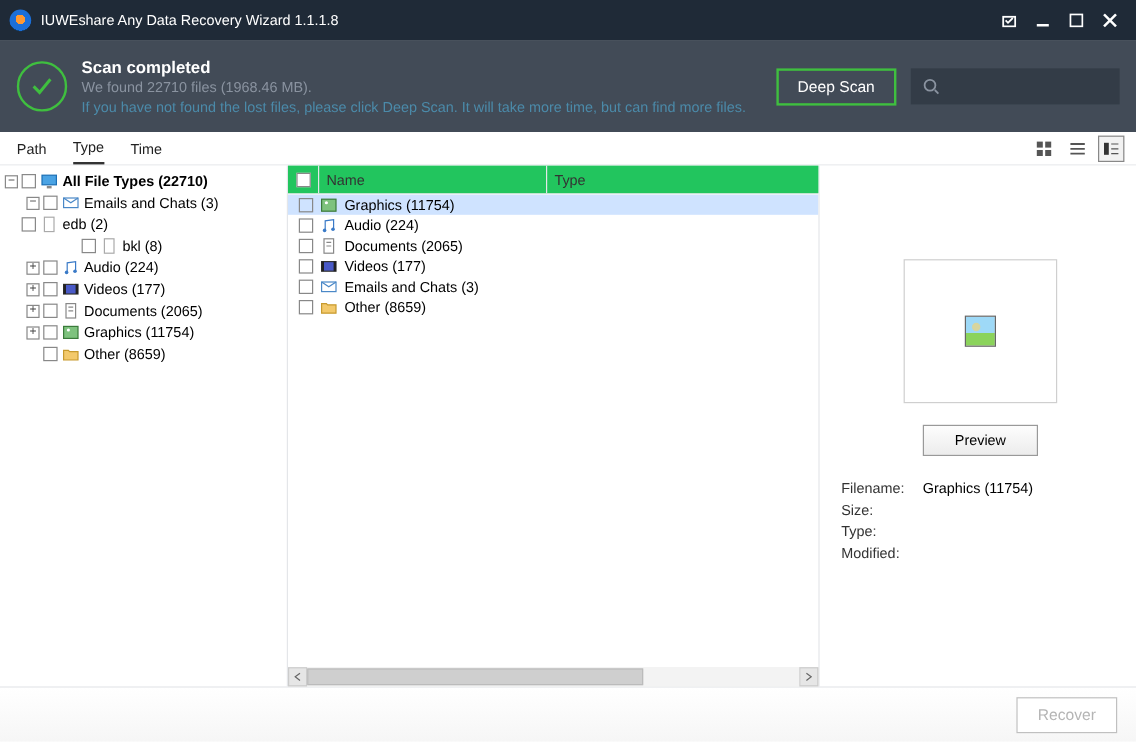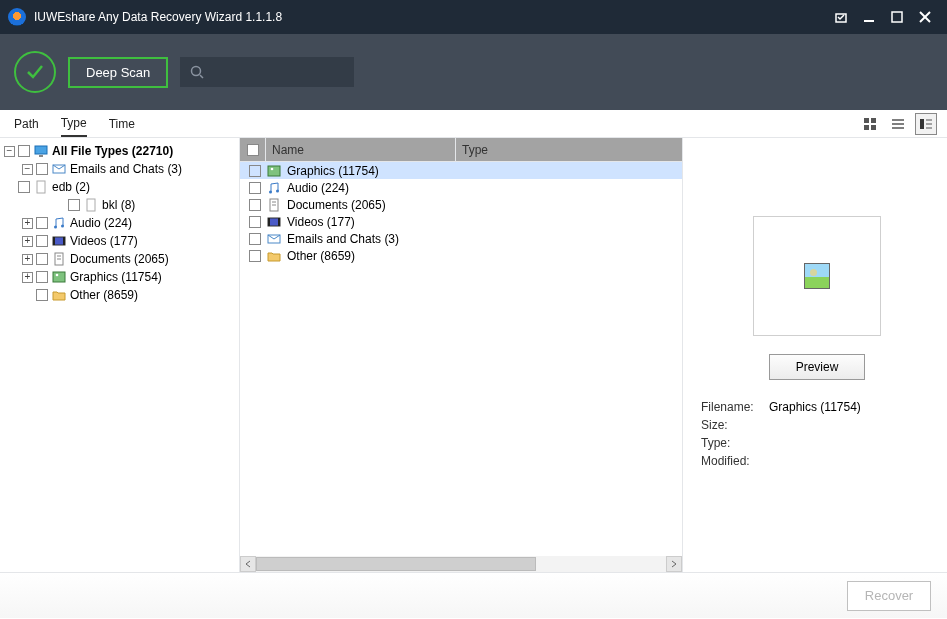--- a/index.html
+++ b/index.html
@@ -39,21 +39,21 @@
 .node { display: flex; align-items: center; height: 18px; white-space: nowrap; }
 .exp { width: 11px; height: 11px; border: 1px solid #888; margin: 0 3px 0 4px; text-align: center; line-height: 8px; font-size: 10px; cursor: pointer; color: #444; background:#fff; }
 .exp.blank { border: none; }
 .chk { width: 12px; height: 12px; border: 1px solid #888; margin-right: 4px; cursor: pointer; background:#fff; }
 .ticon { width: 14px; height: 14px; margin-right: 4px; display: inline-flex; align-items: center; justify-content: center; }
 .tl { user-select: none; }
 .node.root .tl { font-weight: bold; }
 
 .listarea { flex: 1; min-width: 0; border-right: 1px solid #e4e6e9; display: flex; flex-direction: column; }
 .colhead { height: 24px; display: flex; align-items: stretch; background: #fff; border-bottom: 1px solid #e4e6e9; }
-.ch { display: flex; align-items: center; padding-left: 6px; border-right: 1px solid #e4e6e9; color: #333; background: #a3a3a3; }
+.ch { display: flex; align-items: center; padding-left: 6px; border-right: 1px solid #e4e6e9; color: #333; background: #22c55e; }
 .ch-chk { width: 26px; justify-content: center; padding: 0; }
 .ch-name { width: 190px; }
 .ch-date { width: 150px; }
 .ch-type { flex: 1; border-right: none; }
 
 .rows { flex: 1; overflow: hidden; }
 .row { height: 17px; display: flex; align-items: center; }
 .row.sel { background: #cfe3ff; }
 .row .rchk { width: 12px; height: 12px; border: 1px solid #888; margin-left: 9px; margin-right: 6px; cursor: pointer; }
 .row .ricon { width: 14px; height: 14px; margin-right: 6px; }
@@ -104,20 +104,25 @@
       </svg>
     </div>
 </div>
 
 <div class="headerband">
   <div class="check">
       <svg width="24" height="24">
         <path d="M5 12l5 5 9-11"></path>
       </svg>
     </div>
+  <div class="headtext">
+    <div class="h1">Scan completed</div>
+    <div class="h2">We found 22710 files (1968.46 MB).</div>
+    <div class="h3">If you have not found the lost files, please click Deep Scan. It will take more time, but can find more files.</div>
+  </div>
   <button class="deepscan">Deep Scan</button>
   <div class="searchwrap">
     <span class="sicn"><svg width="14" height="14" viewBox="0 0 14 14">
           <circle cx="6" cy="6" r="4.5" fill="none" stroke="#8a93a0" stroke-width="1.5"></circle>
           <line x1="10" y1="10" x2="13" y2="13" stroke="#8a93a0" stroke-width="1.5"></line>
         </svg></span>
   </div>
 </div>
 
 <div class="tabsrow">

